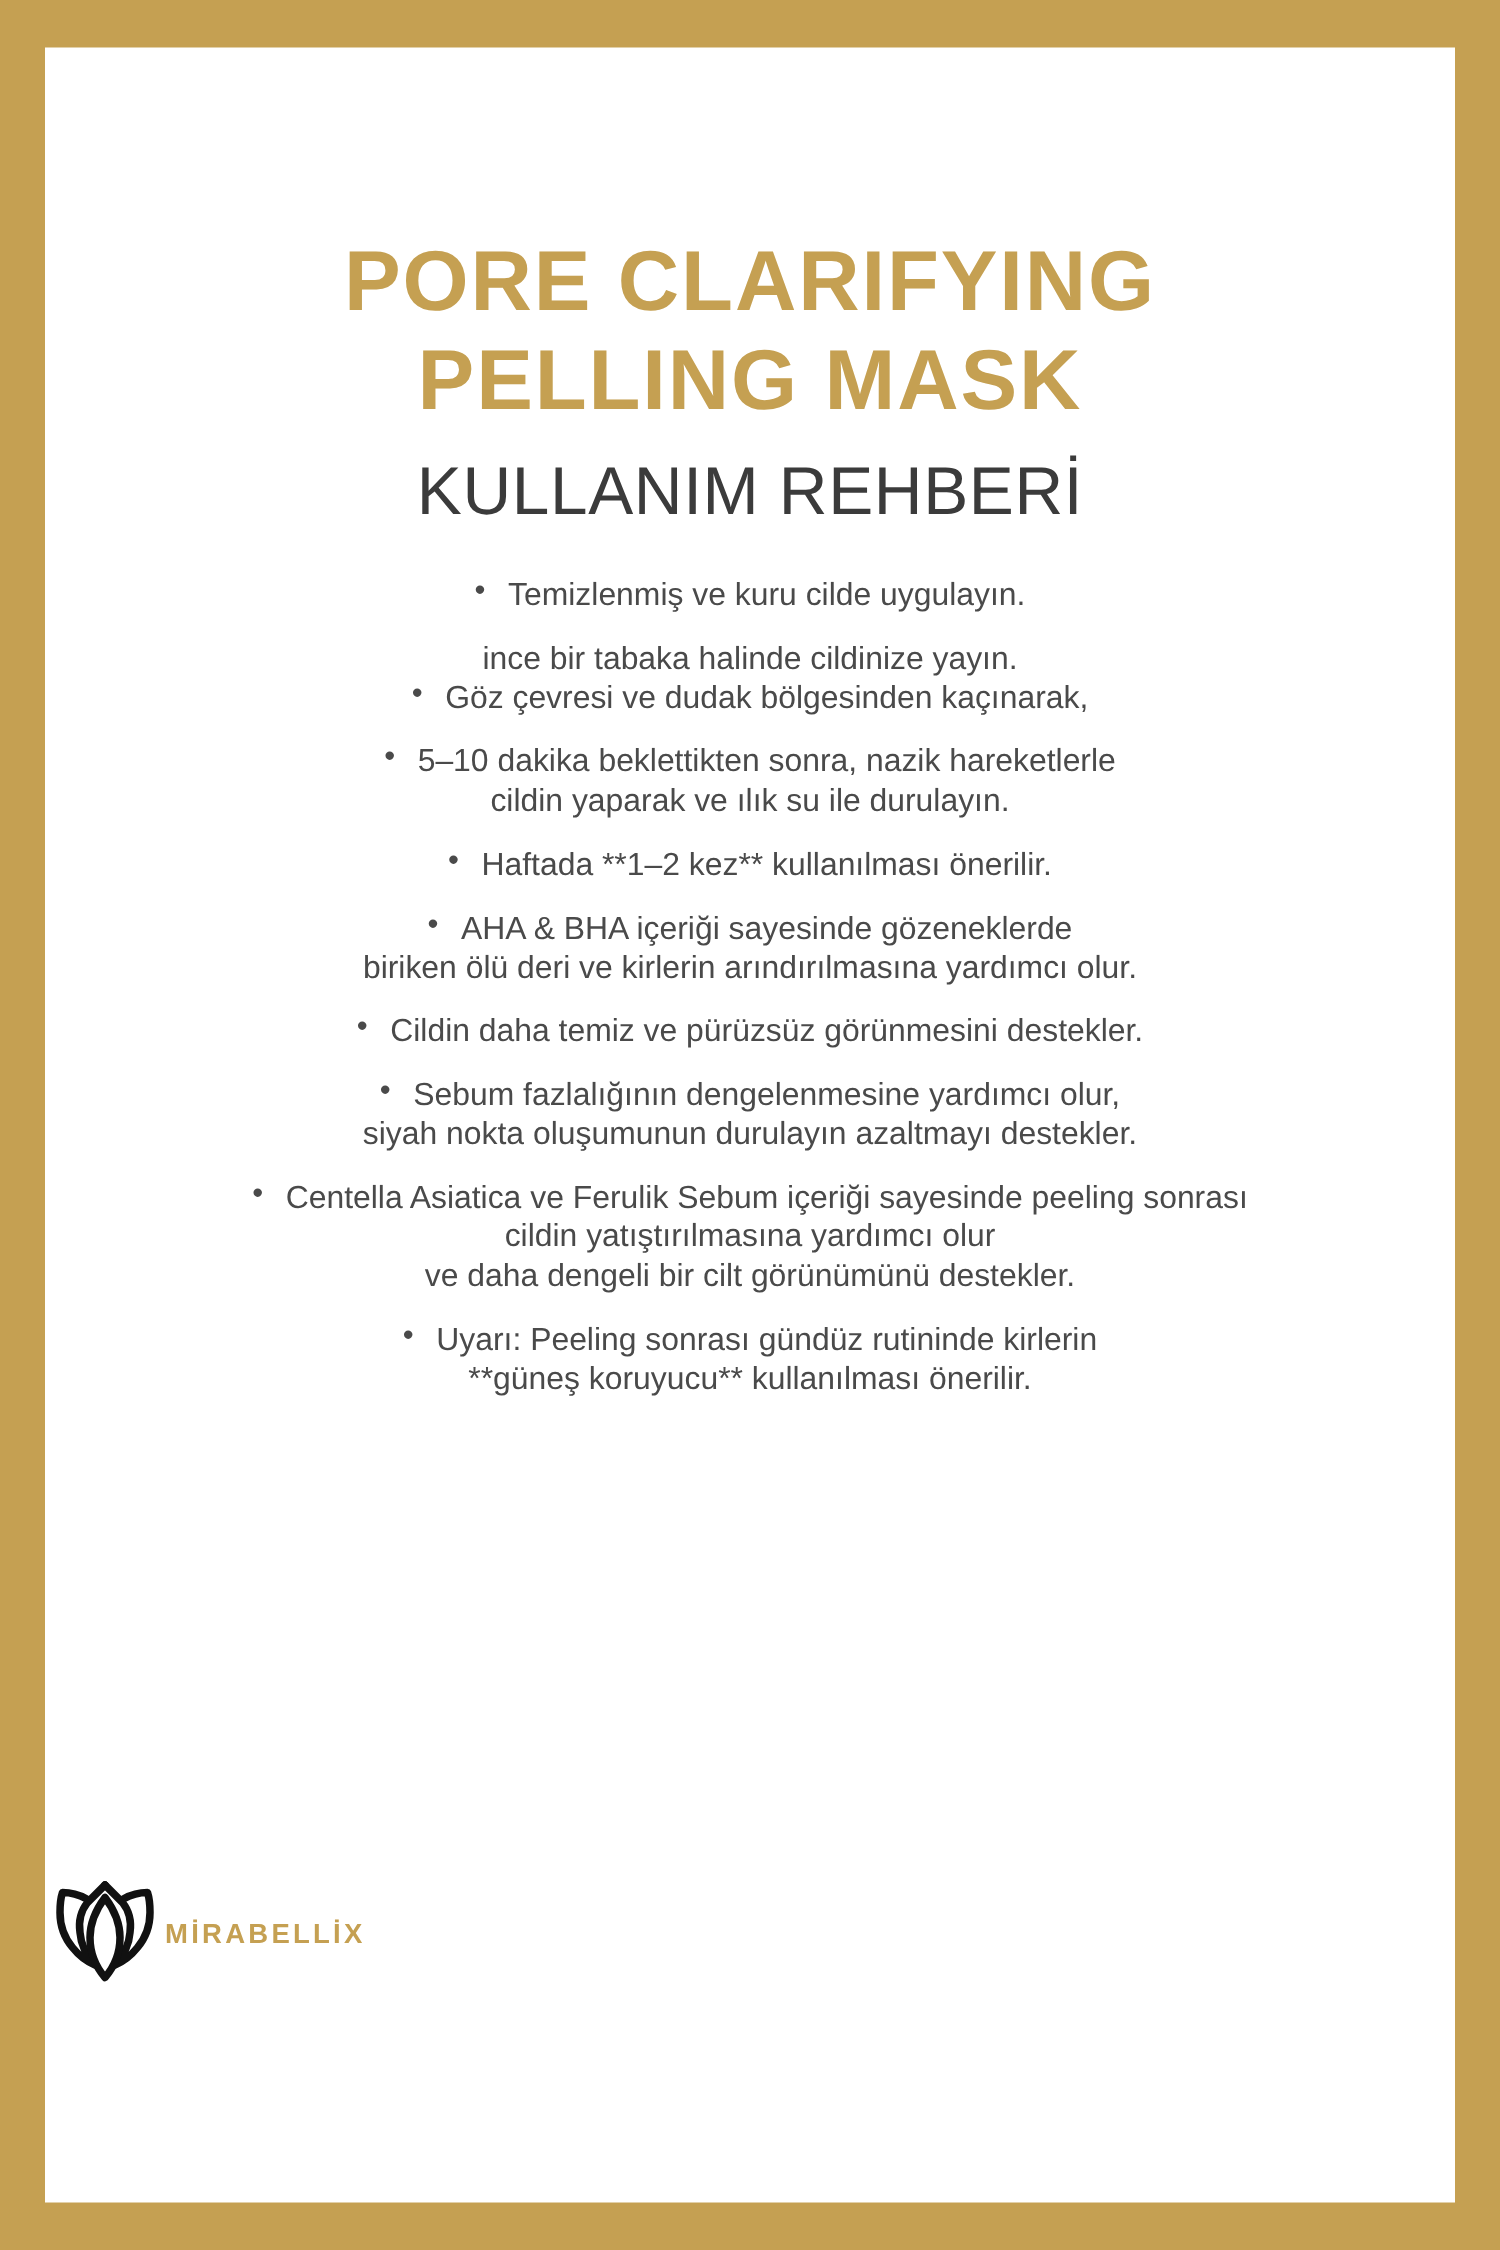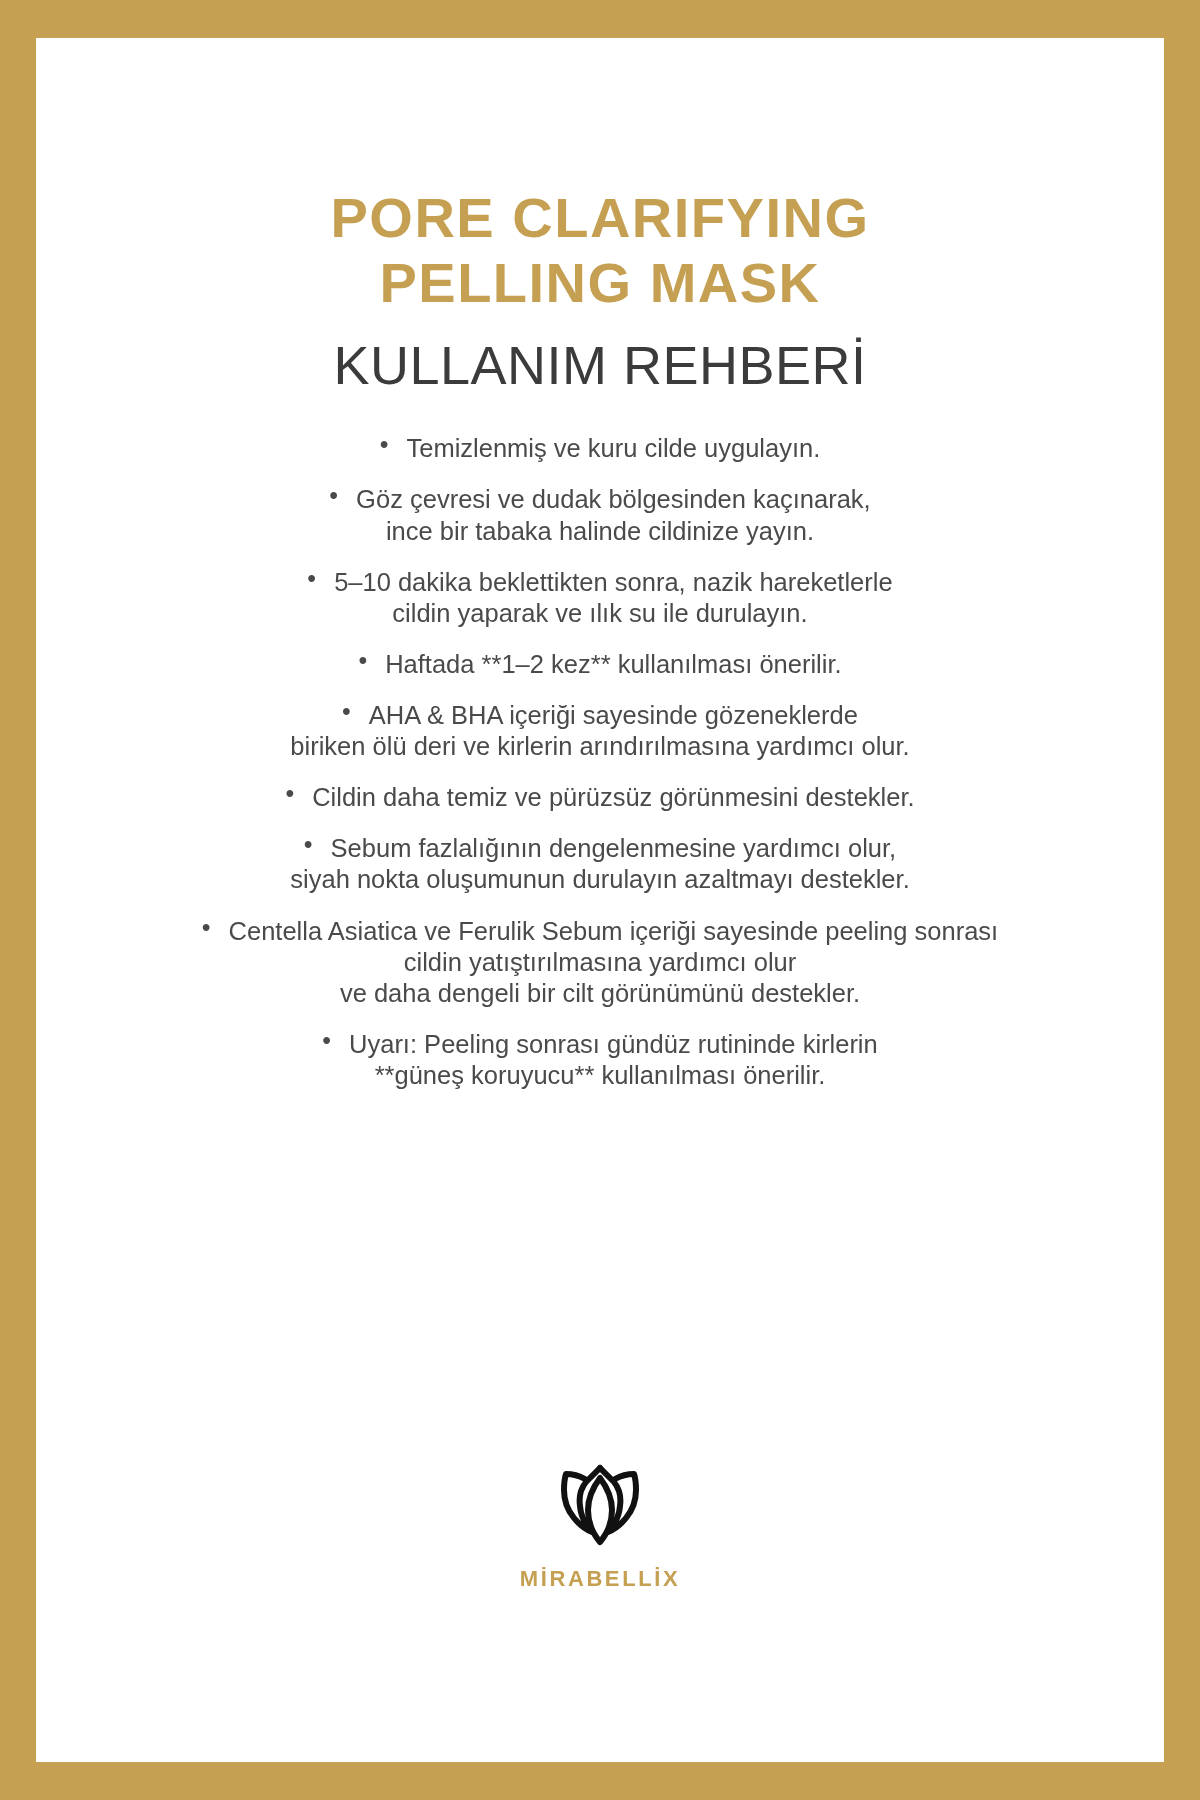--- a/index.html
+++ b/index.html
@@ -38,21 +38,21 @@
   }
 
   .title-block {
     text-align: center;
     width: 100%;
   }
 
   .title-line {
     color: #c5a052;
     font-weight: 800;
-    font-size: 56px;
+    font-size: 68px;
     letter-spacing: 1.5px;
     line-height: 1.16;
     text-transform: uppercase;
     display: block;
     font-stretch: condensed;
   }
 
   .subtitle {
     margin-top: 20px;
     color: #3b3b3b;
@@ -102,21 +102,20 @@
     transform: translateY(-4px);
     margin-right: 18px;
   }
 
   .logo-wrap {
     position: absolute;
     left: 0;
     right: 0;
     bottom: 170px;
     display: flex;
-    flex-direction: column;
     align-items: center;
   }
 
   .logo-mark {
     width: 96px;
     height: 104px;
     display: block;
   }
 
   .logo-word {
@@ -140,22 +139,22 @@
     </div>
 
     <ul class="bullet-list">
         <li class="bullet-item">
           <span class="bullet-lines">
             <span class="bullet-line first"><span class="dot-glyph">•</span><span>Temizlenmiş ve kuru cilde uygulayın.</span></span>
           </span>
         </li>
         <li class="bullet-item">
           <span class="bullet-lines">
+            <span class="bullet-line"><span>ince bir tabaka halinde cildinize yayın.</span></span>
             <span class="bullet-line first"><span class="dot-glyph">•</span><span>Göz çevresi ve dudak bölgesinden kaçınarak,</span></span>
-            <span class="bullet-line"><span>ince bir tabaka halinde cildinize yayın.</span></span>
           </span>
         </li>
         <li class="bullet-item">
           <span class="bullet-lines">
             <span class="bullet-line first"><span class="dot-glyph">•</span><span>5–10 dakika beklettikten sonra, nazik hareketlerle</span></span>
             <span class="bullet-line"><span>cildin yaparak ve ılık su ile durulayın.</span></span>
           </span>
         </li>
         <li class="bullet-item">
           <span class="bullet-lines">

